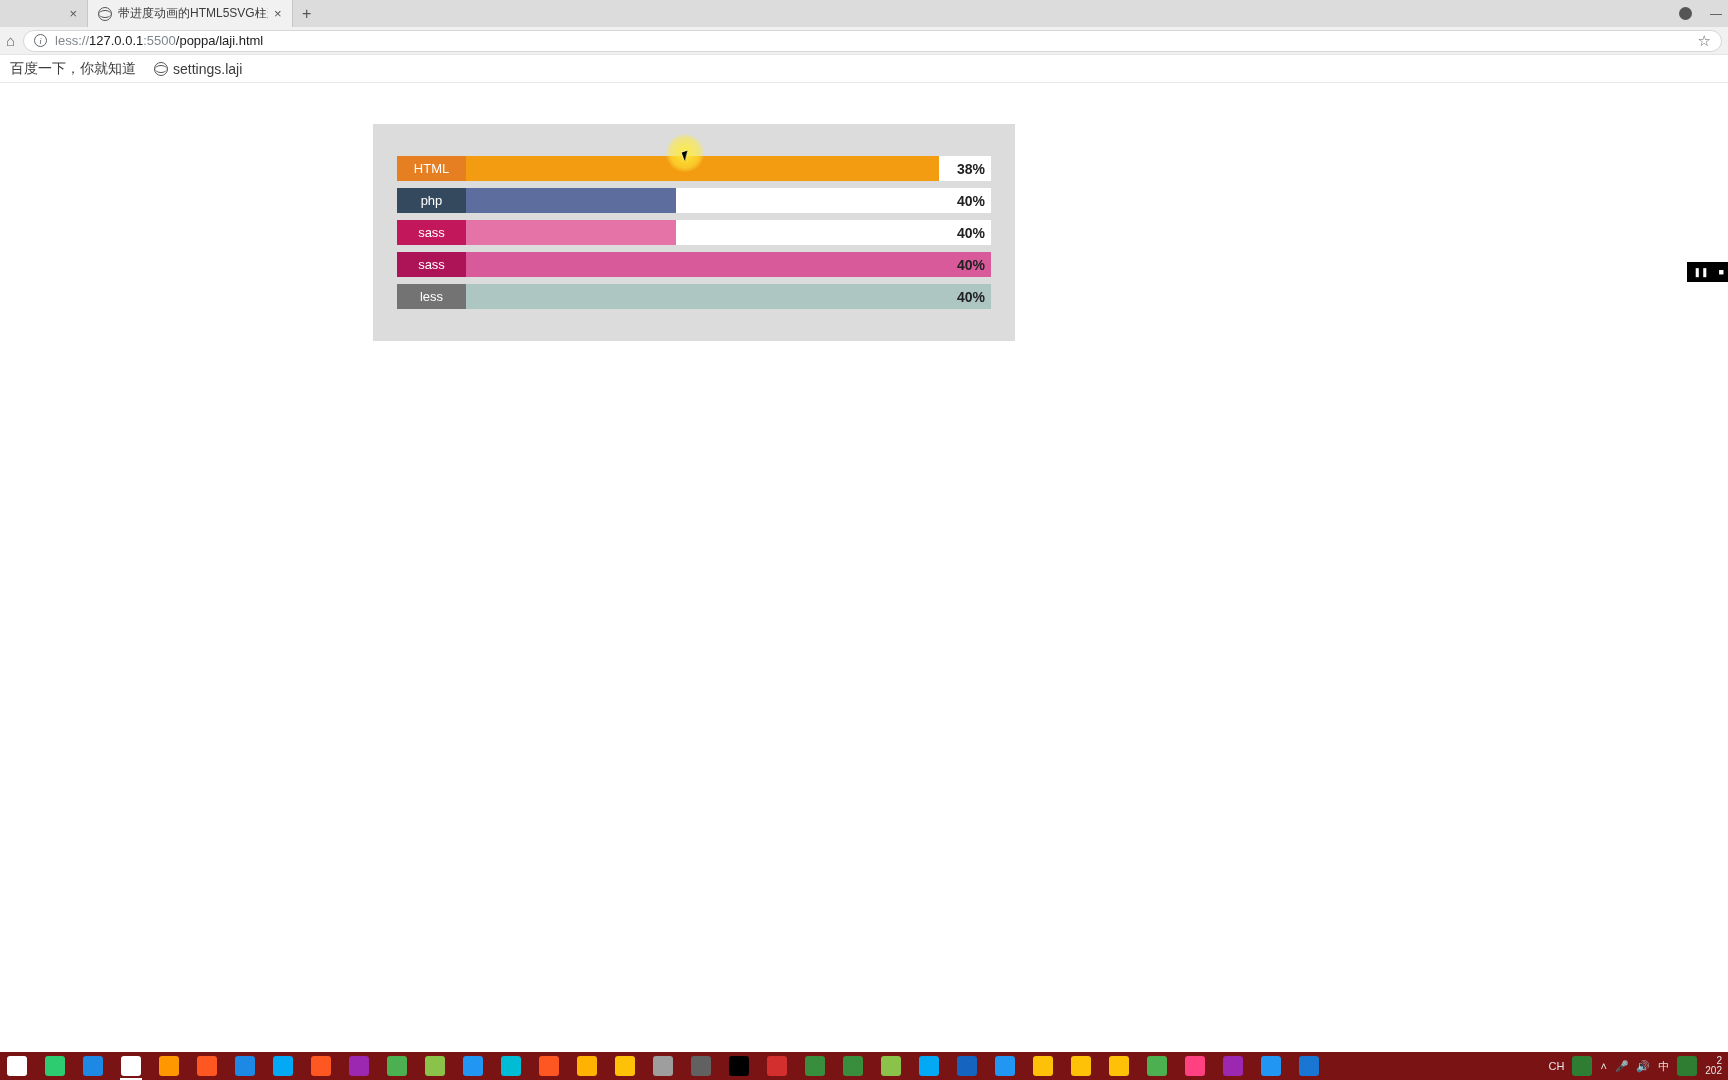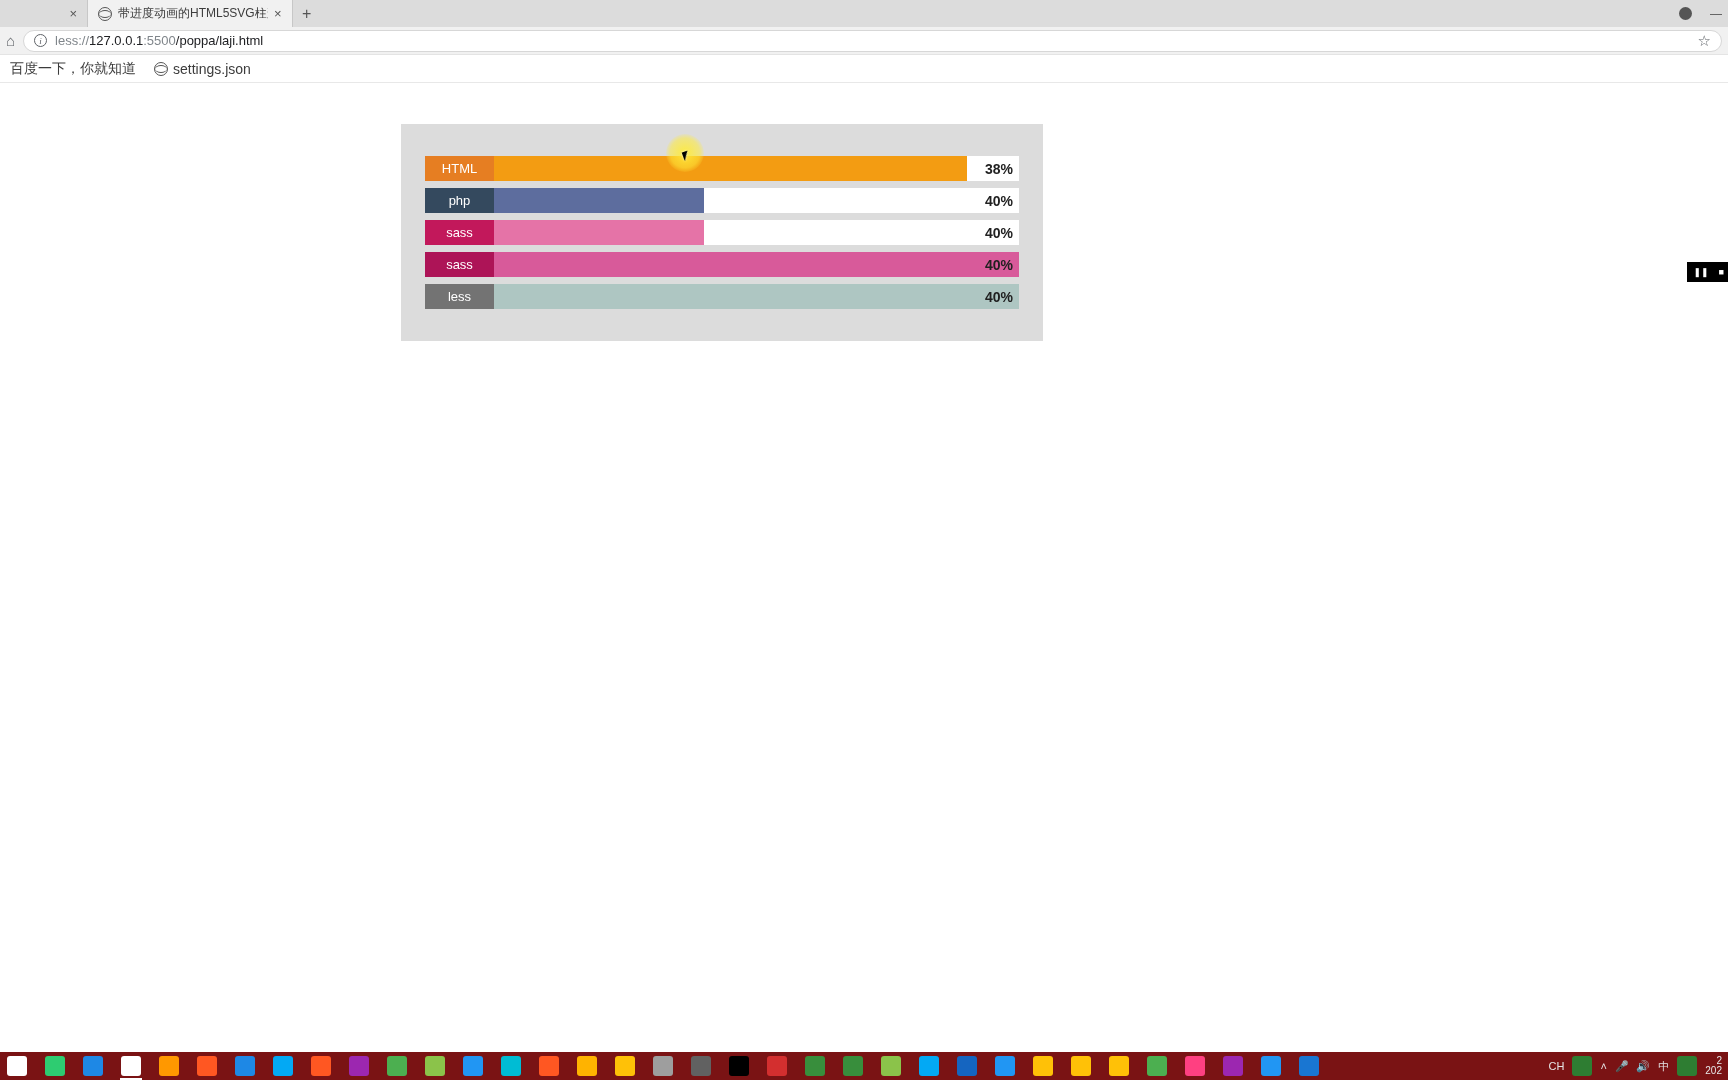--- a/index.html
+++ b/index.html
@@ -85,21 +85,20 @@
     .bookmarks .bm .favicon::before { content: ""; position: absolute; inset: 2px 0; border-top: 1.2px solid #555; border-bottom: 1.2px solid #555; border-radius: 50%; }
 
     
     .viewport { position: absolute; left: 0; right: 0; top: 84px; bottom: 28px; background: #fff; }
     .panel {
       position: absolute;
       left: 373px; top: 40px;
       width: 642px;
       background: #dcdcdc;
       padding: 32px 24px;
-      margin-left: 28px;
     }
     .row { position: relative; height: 25px; margin-bottom: 7px; background: #fff; }
     .row:last-child { margin-bottom: 0; }
     .lab {
       position: absolute; left: 0; top: 0; bottom: 0;
       width: 69px;
       color: #fff;
       font-size: 13px;
       font-weight: 500;
       display: flex; align-items: center; justify-content: center;
@@ -186,21 +185,21 @@
     <span class="star">☆</span>
   </div>
 </div>
 
 <div class="bookmarks">
   <span class="bm">
     <span>百度一下，你就知道</span>
   </span>
   <span class="bm">
     <span class="favicon"></span>
-    <span>settings.json</span>
+    <span>settings.laji</span>
   </span>
 </div>
 
 <div class="viewport">
   <div class="panel" id="panel">
       <div class="row">
         <div class="lab" style="background: rgb(230, 126, 34);">HTML</div>
         <div class="fill" style="background: rgb(243, 156, 18); width: 472.5px;"></div>
         <div class="pct">38%</div>
       </div>

